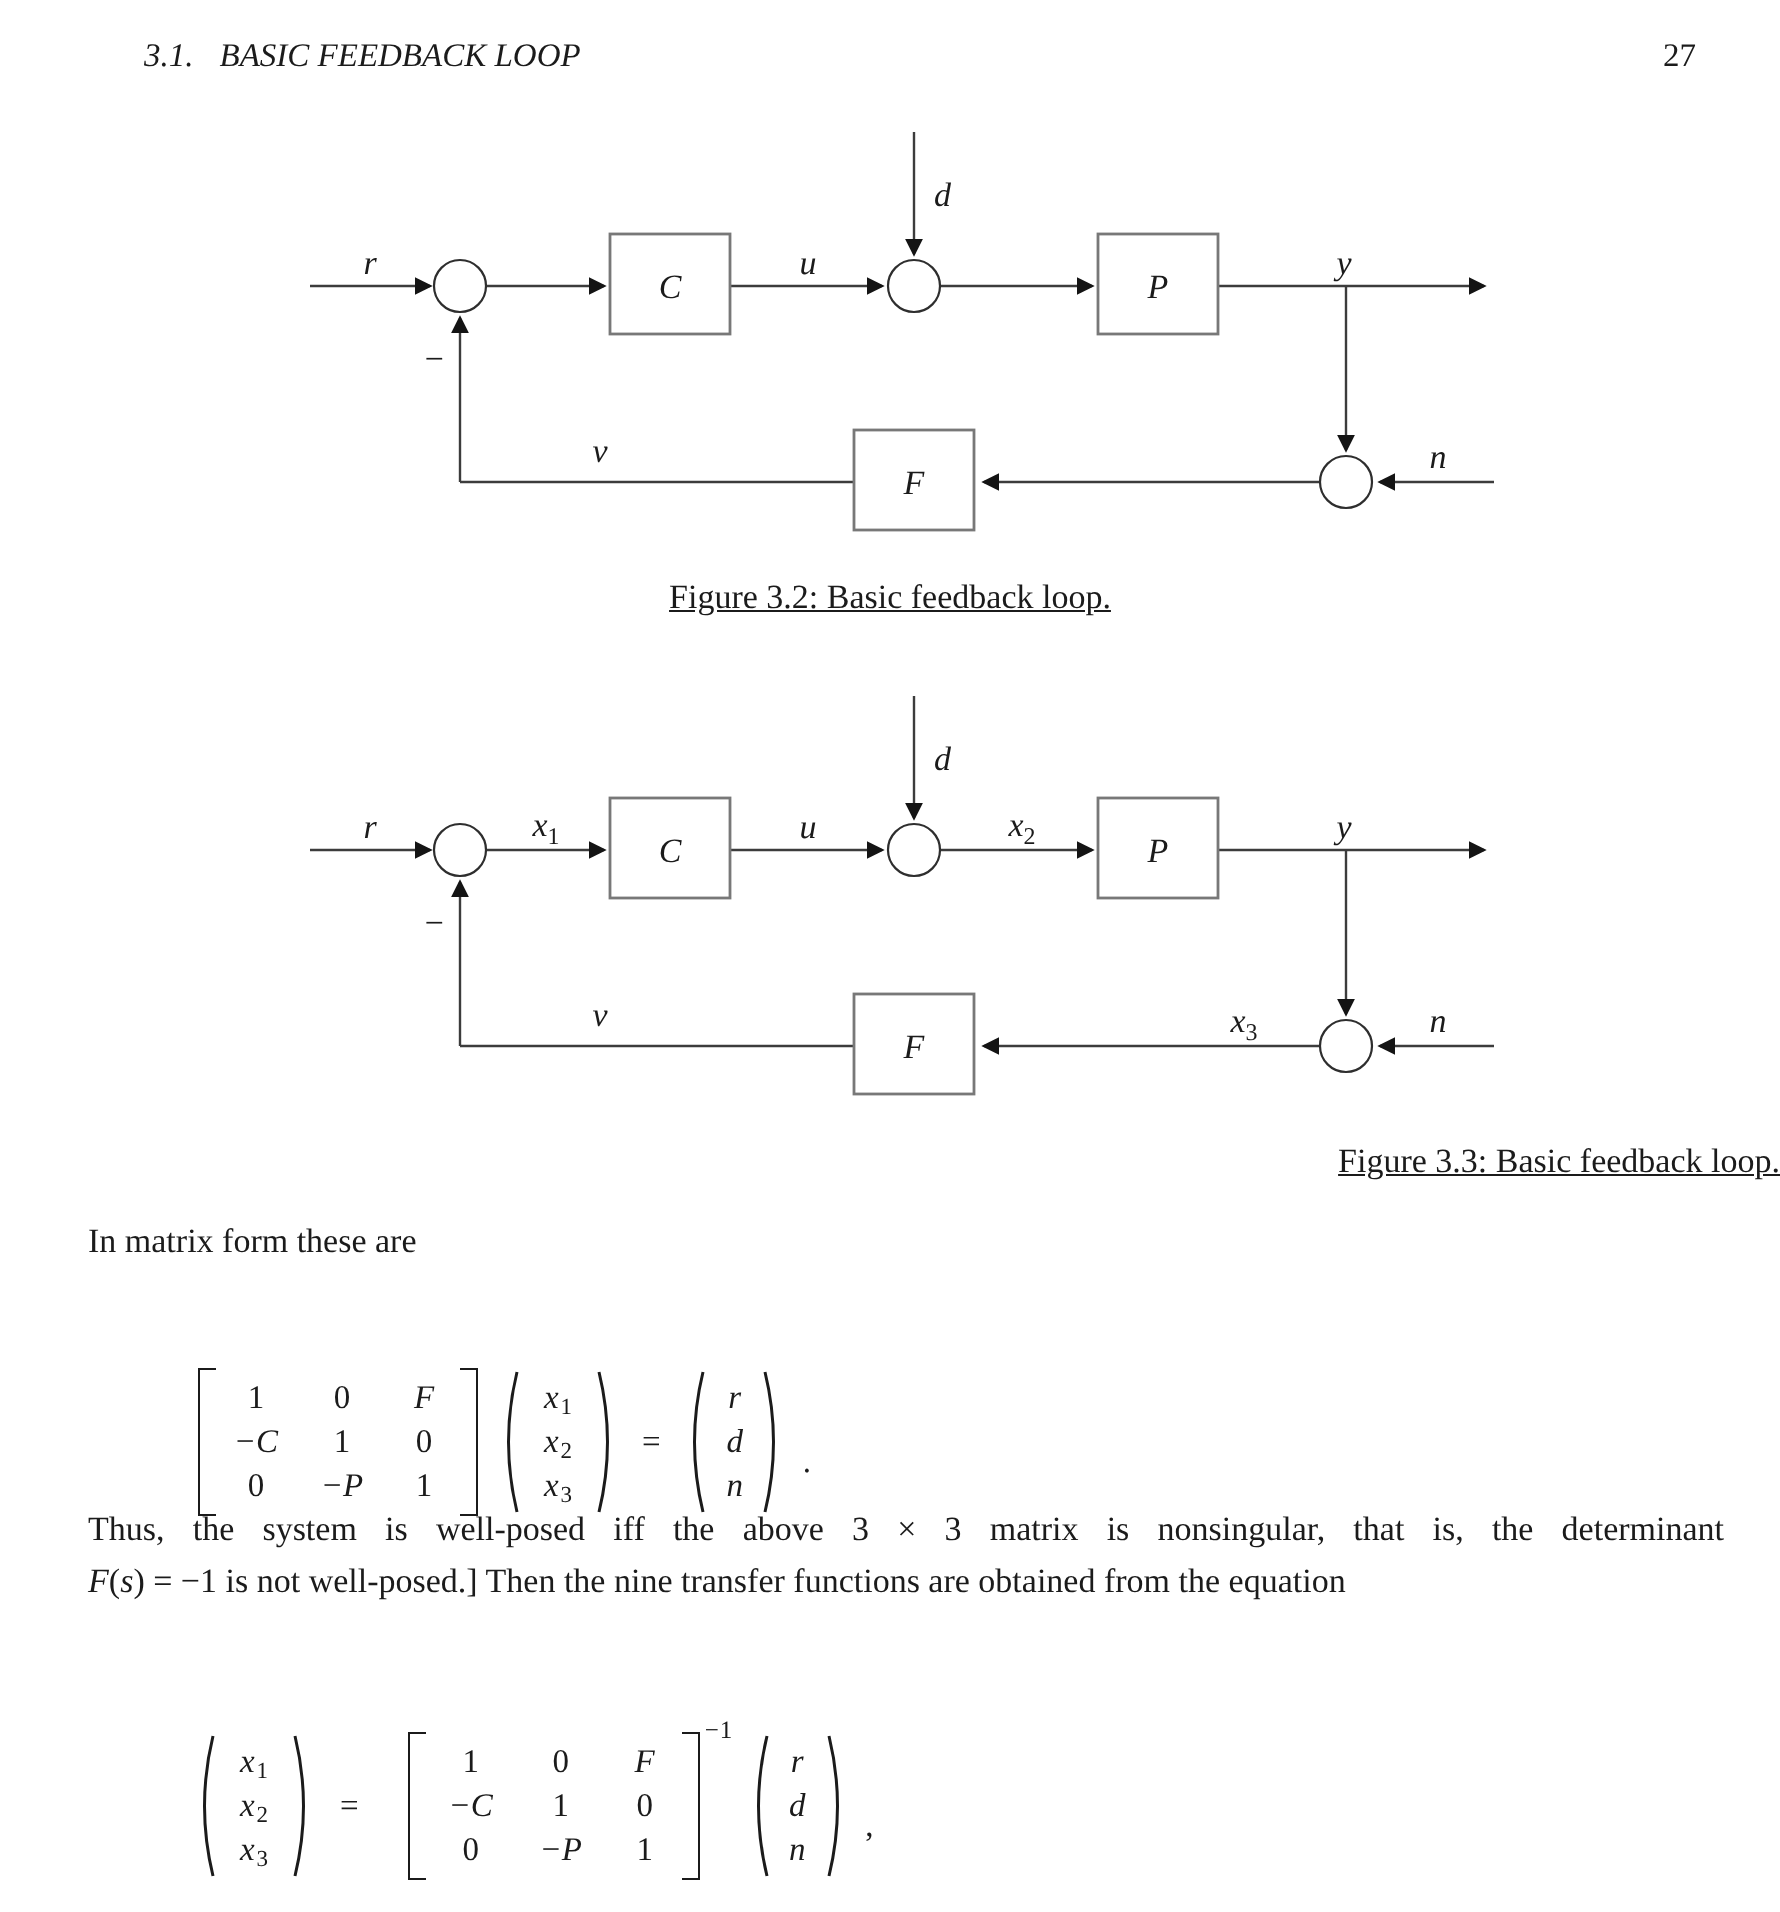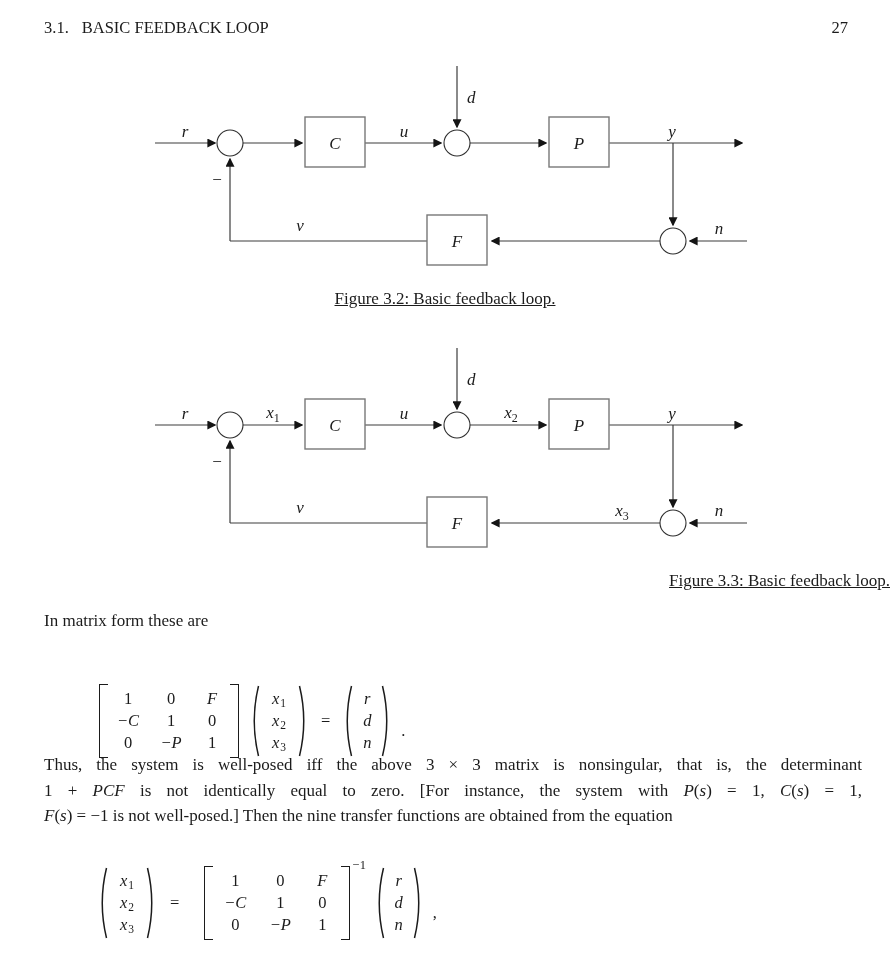--- a/index.html
+++ b/index.html
@@ -3,21 +3,21 @@
 <meta charset="utf-8">
 <style>
   html,body{margin:0;padding:0;background:#e8e8e8;}
   .page{
     position:relative;width:890px;height:956px;background:#ffffff;
     font-family:"Liberation Serif","DejaVu Serif",serif;color:#1b1b1b;
     overflow:hidden;margin:0 auto;
   }
   
   .hdr{position:absolute;top:18px;left:44px;right:42px;display:flex;justify-content:space-between;font-size:16.5px;}
-  .hdr .sec{}
+  .hdr .sec{font-style:italic;margin-left:28px;}
   .hdr .sec .num{margin-right:13px;}
   
   svg.canvas{position:absolute;top:0;left:0;}
   .dline{stroke:#3c3c3c;stroke-width:1.2;fill:none;}
   .dbox{fill:#ffffff;stroke:#787878;stroke-width:1.4;}
   .dcirc{fill:#ffffff;stroke:#2e2e2e;stroke-width:1.1;}
   text.mlab{font-family:"Liberation Serif","DejaVu Serif",serif;font-style:italic;font-size:17px;fill:#1b1b1b;}
   tspan.msub{font-size:12px;font-style:normal;}
   .capt{position:absolute;left:0;width:100%;text-align:center;font-size:17px;text-decoration:underline;}
   
@@ -181,21 +181,20 @@
       <span class="vr it" style="text-align:center;">n</span>
     </div>
     <svg class="paren" width="14" height="76" viewBox="0 0 14 76">
         <path class="pstroke" d="M2.5 3 Q11 38 2.5 73"></path>
       </svg>
     <span class="punct">.</span>
   </div>
 
   <div class="para">
     <div class="ln just"><span>Thus, the system is well-posed iff the above 3 × 3 matrix is nonsingular, that is, the determinant</span></div>
-    <div class="ln just"><span>1 + </span><span class="em">PCF</span><span> is not identically equal to zero.  [For instance, the system with </span><span class="em">P</span><span>(</span><span class="em">s</span><span>) = 1, </span><span class="em">C</span><span>(</span><span class="em">s</span><span>) = 1,</span></div>
     <div class="ln"><span class="em">F</span><span>(</span><span class="em">s</span><span>) = −1 is not well-posed.] Then the nine transfer functions are obtained from the equation</span></div>
   </div>
 
   <div class="eq eq2">
     <svg class="paren" width="14" height="76" viewBox="0 0 14 76">
         <path class="pstroke" d="M11.5 3 Q3 38 11.5 73"></path>
       </svg>
     <div class="vcol">
       <span class="vx" style="text-align:center;"><span class="it">x</span><sub class="vs">1</sub></span>
       <span class="vx" style="text-align:center;"><span class="it">x</span><sub class="vs">2</sub></span>

